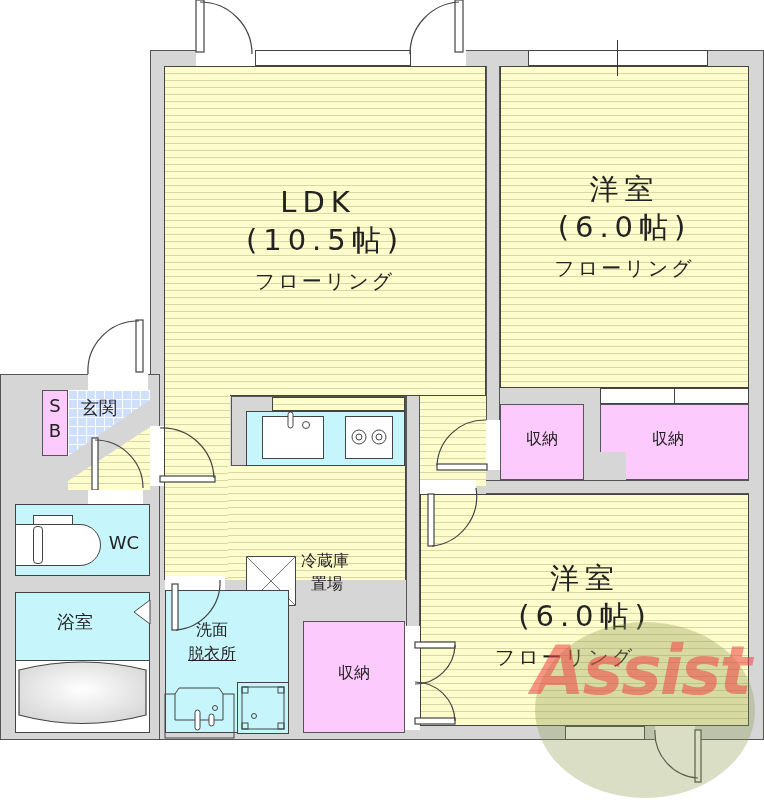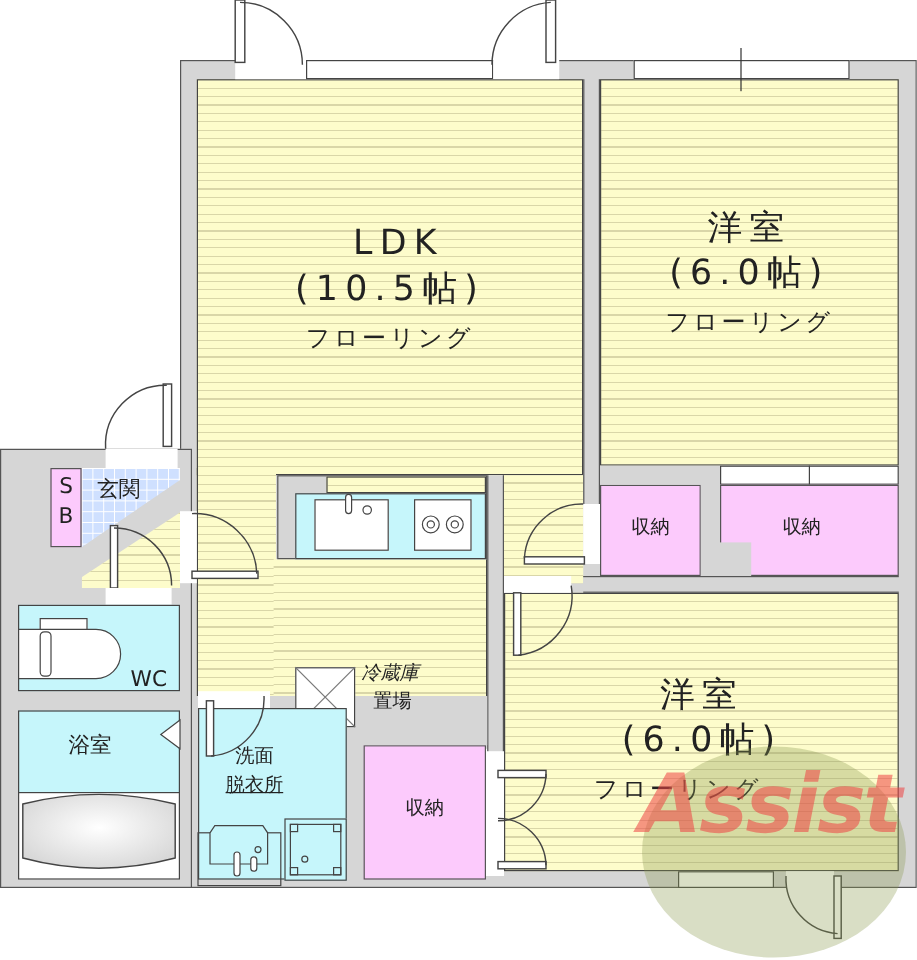--- a/index.html
+++ b/index.html
@@ -42,21 +42,21 @@
 <div class="abs white" style="left:411px;top:50px;width:55px;height:16px;"></div>
 <svg width="70" height="70" style="left:196px;top:0px;">
   <rect x="0" y="0" width="8" height="52" fill="#fff" stroke="#444" stroke-width="1.2"></rect>
   <path d="M4 2 A52 52 0 0 1 56 54" fill="none" stroke="#444" stroke-width="1.2"></path>
 </svg>
 <svg width="70" height="70" style="left:410px;top:0px;">
   <rect x="45" y="0" width="8" height="52" fill="#fff" stroke="#444" stroke-width="1.2"></rect>
   <path d="M49 2 A52 52 0 0 0 0 54" fill="none" stroke="#444" stroke-width="1.2"></path>
 </svg>
 
-<div class="label lg" style="left:171px;top:186px;width:322px;">LDK</div>
+<div class="label lg" style="left:157px;top:186px;width:322px;">LDK</div>
 <div class="label lg" style="left:164px;top:224px;width:322px;">(10.5帖)</div>
 <div class="label md" style="left:164px;top:270px;width:322px;">フローリング</div>
 
 <div class="abs floor" style="left:500px;top:66px;width:249px;height:322px;"></div>
 <div class="abs win" style="left:528px;top:50px;width:180px;height:16px;"></div>
 <div class="abs" style="left:617px;top:40px;width:1px;height:36px;background:#333;"></div>
 <div class="label lg" style="left:500px;top:173px;width:249px;">洋室</div>
 <div class="label lg" style="left:500px;top:211px;width:249px;">(6.0帖)</div>
 <div class="label md" style="left:500px;top:257px;width:249px;">フローリング</div>
 
@@ -121,21 +121,21 @@
 <div class="abs wall" style="left:486px;top:480px;width:263px;height:14px;border:none;border-top:1.5px solid #555;border-bottom:1.5px solid #555;"></div>
 <div class="abs wall" style="left:500px;top:388px;width:100px;height:16px;border:none;"></div>
 <div class="abs wall" style="left:584px;top:404px;width:16px;height:76px;border:none;"></div>
 
 <div class="abs wall" style="left:230px;top:580px;width:176px;height:41px;border:none;"></div>
 <div class="abs white" style="left:246px;top:556px;width:50px;height:50px;border:1.2px solid #444;"></div>
 <svg width="50" height="50" style="left:246px;top:556px;">
   <line x1="0" y1="0" x2="50" y2="50" stroke="#777" stroke-width="1"></line>
   <line x1="50" y1="0" x2="0" y2="50" stroke="#777" stroke-width="1"></line>
 </svg>
-<div class="label xs" style="left:294px;top:552px;width:62px;font-style:italic;">冷蔵庫</div>
+<div class="label xs" style="left:294px;top:552px;width:62px;">冷蔵庫</div>
 <div class="label xs" style="left:296px;top:575px;width:62px;">置場</div>
 
 <div class="abs tile" style="left:68px;top:390px;width:82px;height:66px;clip-path:polygon(0 0,100% 0,100% 15%,0 100%);"></div>
 <div class="abs floor-nb" style="left:68px;top:400px;width:82px;height:90px;clip-path:polygon(100% 30%,100% 100%,0 100%,0 90%);"></div>
 <div class="abs storage" style="left:42px;top:390px;width:26px;height:66px;"></div>
 <div class="label sm" style="left:42px;top:396px;width:26px;">S</div>
 <div class="label sm" style="left:42px;top:421px;width:26px;">B</div>
 <div class="label sm" style="left:72px;top:398px;width:54px;">玄関</div>
 <div class="abs white" style="left:88px;top:374px;width:60px;height:16px;"></div>
 <svg width="70" height="70" style="left:88px;top:320px;">
@@ -152,21 +152,21 @@
 <svg width="60" height="80" style="left:88px;top:438px;">
   <rect x="4" y="0" width="6" height="52" fill="#fff" stroke="#444" stroke-width="1.2"></rect>
   <path d="M7 2 A48 48 0 0 1 55 50" fill="none" stroke="#444" stroke-width="1.2"></path>
 </svg>
 <div class="abs white" style="left:88px;top:490px;width:55px;height:14px;"></div>
 
 <div class="abs wet" style="left:15px;top:504px;width:135px;height:72px;"></div>
 <div class="abs white" style="left:33px;top:515px;width:40px;height:12px;border:1.2px solid #444;"></div>
 <div class="abs white" style="left:15px;top:524px;width:86px;height:42px;border:1.2px solid #444;border-radius:0 21px 21px 0;"></div>
 <div class="abs white" style="left:33px;top:526px;width:10px;height:38px;border:1.2px solid #444;border-radius:4px;"></div>
-<div class="label sm" style="left:104px;top:533px;width:40px;margin-top:24px;">WC</div>
+<div class="label sm" style="left:104px;top:533px;width:40px;">WC</div>
 
 <div class="abs wet" style="left:15px;top:592px;width:135px;height:70px;"></div>
 <div class="label sm" style="left:40px;top:612px;width:70px;">浴室</div>
 <svg width="20" height="24" style="left:134px;top:600px;">
   <path d="M16 0 L0 12 L16 24 Z" fill="#fff" stroke="#444" stroke-width="1"></path>
 </svg>
 <div class="abs white" style="left:15px;top:660px;width:135px;height:73px;border:1.2px solid #444;"></div>
 <svg width="135" height="73" style="left:15px;top:660px;">
   <defs>
     <radialGradient id="tubg" cx="50%" cy="45%" r="60%">

